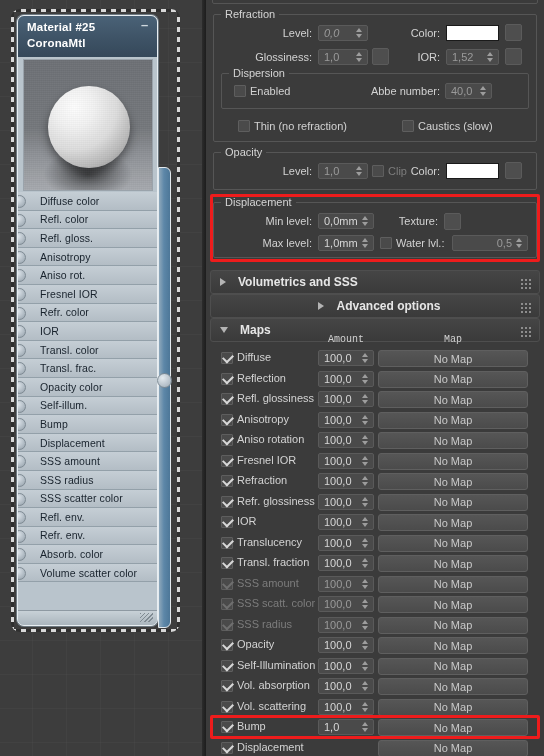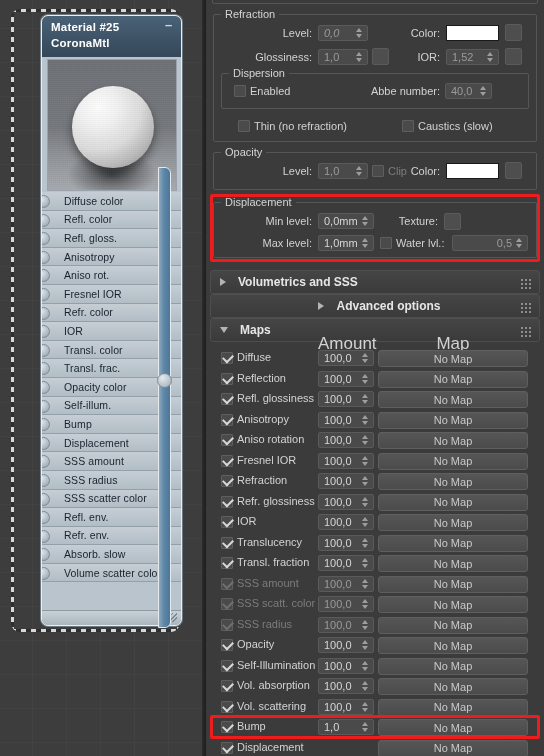--- a/index.html
+++ b/index.html
@@ -42,21 +42,20 @@
     background-repeat: no-repeat;
   }
 
   #mat-node {
     position: absolute; left: 17px; top: 15px; width: 141px; height: 611px;
     border-radius: 7px;
     background: #b9c4cc;
     border: 1px solid #e8eef2;
     box-shadow: 0 0 0 1px #6d7880;
     overflow: hidden;
-    margin-left: 24px;
   }
   #node-title {
     height: 41px; padding: 4px 8px 0 9px;
     background: linear-gradient(to bottom,#4a6277 0%,#3e5366 55%,#35485a 100%);
     color: #ffffff; position: relative;
   }
   #node-title .t1 { font-size: 11.5px; font-weight: bold; letter-spacing:.2px; line-height: 15px; }
   #node-title .t2 { font-size: 11.5px; font-weight: bold; letter-spacing:.2px; line-height: 15px; margin-top:1px;}
   #node-collapse {
     position: absolute; right: 7px; top: 6px; width: 11px; height: 9px;
@@ -179,21 +178,21 @@
   .rollout .tri.closed { border-top:4px solid transparent; border-bottom:4px solid transparent; border-left:6px solid #b4b4b4; }
   .rollout .tri.open { border-left:4px solid transparent; border-right:4px solid transparent; border-top:6px solid #b4b4b4; }
   .rollout .rtitle { margin-left:12px; font-size:12px; font-weight:bold; color:#e6e6e6; }
   .grip {
     position:absolute; right:8px; top:7px; width:11px; height:11px;
     background-image: radial-gradient(#8d8d8d 40%, transparent 41%);
     background-size: 4px 4px;
   }
 
   
-  #maps-head-amount, #maps-head-map { position:absolute; font-size:17px; color:#d2d2d2; text-align:center; }
+  #maps-head-amount, #maps-head-map { position:absolute; font-size:10px; color:#d2d2d2; text-align:center;font-family:Liberation Mono, monospace; }
   .maprow { position:absolute; left:0; width:338px; height:20.5px; }
   .maprow .mcb { position:absolute; left:15px; top:4px; }
   .maprow .mname { position:absolute; left:31px; top:3px; font-size:11px; color:#d3d3d3; white-space:nowrap; }
   .maprow .mname.dim { color:#7c7c7c; }
   .maprow .mspin { left:112px; top:2px; width:56px; }
   .maprow .mbtn {
     position:absolute; left:172px; top:2px; width:150px; height:17px;
     background: linear-gradient(to bottom,#565656,#4b4b4b);
     border:1px solid #5f5f5f; border-radius:3px;
     display:flex; align-items:center; justify-content:center;
@@ -296,21 +295,21 @@
           <div class="sock-row">
             <span class="sock-dot"></span>
             <span class="lbl">Refl. env.</span>
           </div>
           <div class="sock-row">
             <span class="sock-dot"></span>
             <span class="lbl">Refr. env.</span>
           </div>
           <div class="sock-row">
             <span class="sock-dot"></span>
-            <span class="lbl">Absorb. slow</span>
+            <span class="lbl">Absorb. color</span>
           </div>
           <div class="sock-row">
             <span class="sock-dot"></span>
             <span class="lbl">Volume scatter color</span>
           </div>
         </div>
 
       <div id="node-footer">
         <div id="node-resize-grip"></div>
       </div>

